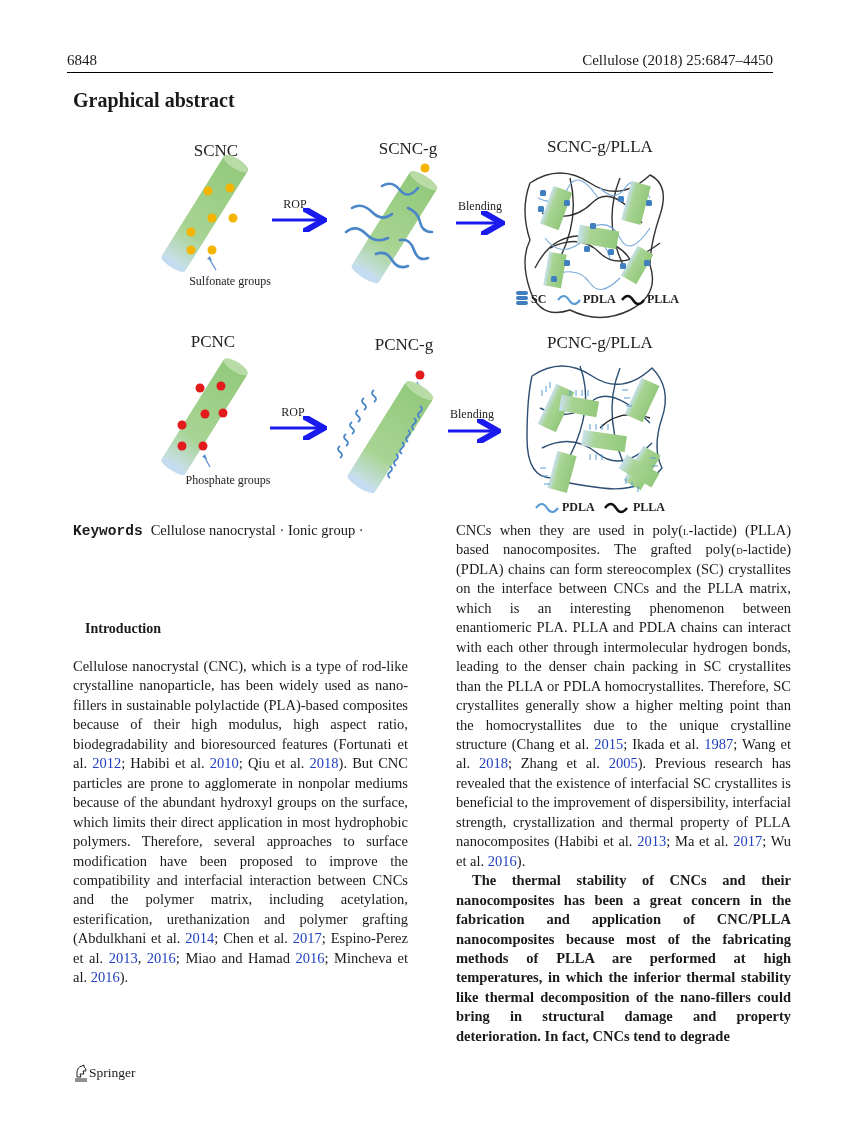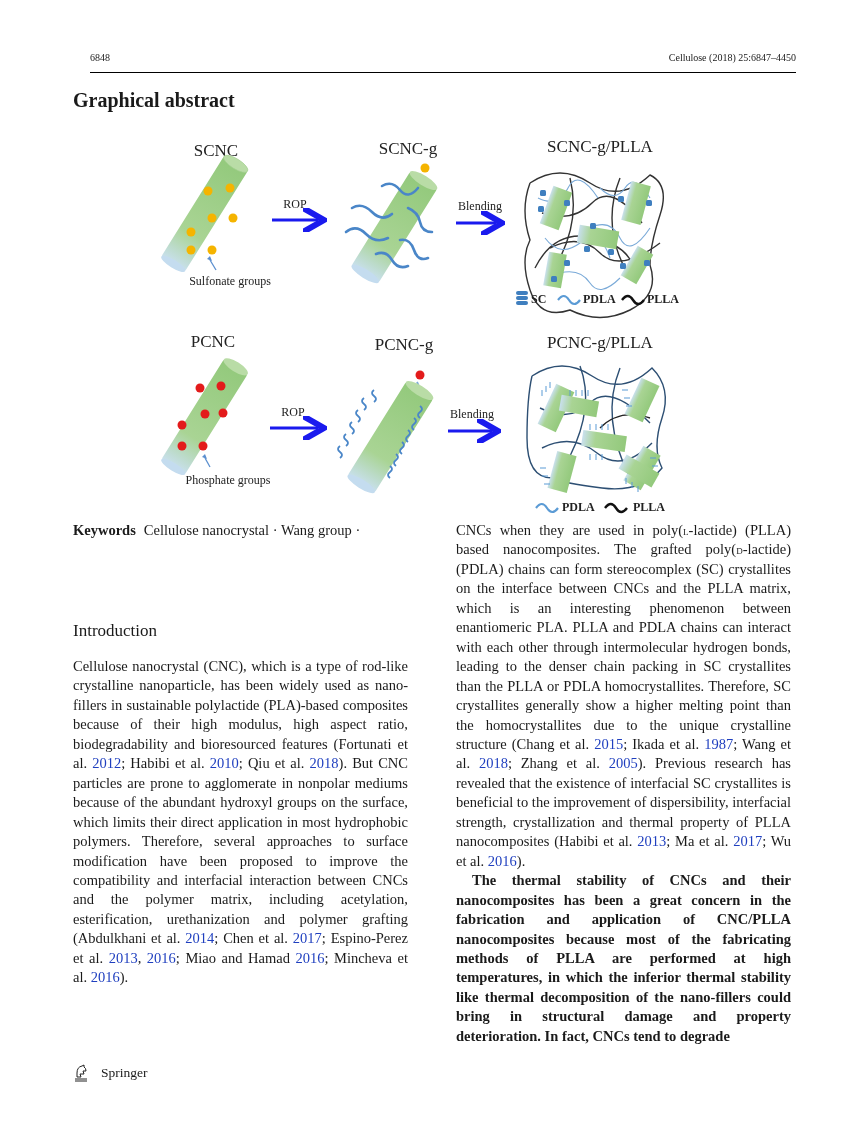--- a/index.html
+++ b/index.html
@@ -1,37 +1,37 @@
 <!DOCTYPE html>
 <html><head>
 <meta charset="utf-8">
 <style>
   html, body { margin: 0; padding: 0; background: #ffffff; }
   body { width: 851px; height: 1146px; position: relative; overflow: hidden;
          font-family: "Liberation Serif", "DejaVu Serif", serif; color: #1a1a1a; }
-  .header { position: absolute; left: 90px; top: 52px; width: 706px; height: 20px;
-            font-size: 10px; border-bottom: 1.5px solid #000; }
+  .header { position: absolute; left: 67px; top: 52px; width: 706px; height: 20px;
+            font-size: 15px; border-bottom: 1.5px solid #000; }
   .header .pg { position: absolute; left: 0; top: 0; }
   .header .jr { position: absolute; right: 0; top: 0; }
   .ga-title { position: absolute; left: 73px; top: 89px; font-weight: bold; font-size: 20px; }
   .figure { position: absolute; left: 150px; top: 128px; width: 560px; height: 398px; }
   .figure svg { width: 100%; height: 100%; }
   .fig-label { font-family: "Liberation Serif", serif; fill: #222; }
   .col { position: absolute; font-size: 14.5px; line-height: 19.45px; text-align: justify; }
   .col p { margin: 0; }
   .col .indent { text-indent: 16px; font-weight: bold; }
   .left { left: 73px; width: 335px; }
   .right { left: 456px; width: 335px; top: 521px; }
   .kw { top: 521px; }
-  .kw b { font-weight: bold; margin-right: 8px; }
-  .intro-h { position: absolute; left: 73px; top: 621px; font-weight: normal; font-size: 17px; }
+  .kw b { font-weight: bold; margin-right: 8px; font-family: Liberation Mono, monospace; }
+  .intro-h { position: absolute; left: 85px; top: 621px; font-weight: bold; font-size: 14px; }
   .intro-body { top: 657px; }
   a.cite { color: #1f3fbf; text-decoration: none; }
   .sc { font-variant: small-caps; font-size: 0.92em; }
-  .footer { position: absolute; left: 73px; top: 1064px; font-size: 13.5px; display: flex; align-items: center; gap: 12px; }
+  .footer { position: absolute; left: 73px; top: 1064px; font-size: 13.5px; display: flex; align-items: center; gap: 0; }
   .footer svg { width: 16px; height: 18px; }
 </style>
 </head>
 <body>
 
 <div class="header">
   <span class="pg">6848</span>
   <span class="jr">Cellulose (2018) 25:6847–4450</span>
 </div>
 
@@ -244,21 +244,21 @@
         <path d="M386,380 q6,-8 11,0 t11,0" fill="none" stroke="#5b9bd5" stroke-width="2.2"></path>
         <text class="fig-label" x="412" y="383" font-size="12" font-weight="bold"><tspan>PDLA</tspan></text>
         <path d="M455,380 q6,-8 11,0 t11,0" fill="none" stroke="#111" stroke-width="2.4"></path>
         <text class="fig-label" x="483" y="383" font-size="12" font-weight="bold"><tspan>PLLA</tspan></text>
       </g>
     </g>
   </svg>
 </div>
 
 <div class="col left kw">
-  <p><b>Keywords</b><span>Cellulose nanocrystal · Wang group ·</span><br>
+  <p><b>Keywords</b><span>Cellulose nanocrystal · Ionic group ·</span><br>
   </p>
 </div>
 
 <div class="intro-h">Introduction</div>
 
 <div class="col left intro-body">
   <p><span>Cellulose nanocrystal (CNC), which is a type of rod-like crystalline nanoparticle, has been widely used as nano-fillers in sustainable polylactide (PLA)-based composites because of their high modulus, high aspect ratio, biodegradability and bioresourced features (Fortunati et al. </span><a class="cite" href="#">2012</a><span>; Habibi et al. </span><a class="cite" href="#">2010</a><span>; Qiu et al. </span><a class="cite" href="#">2018</a><span>). But CNC particles are prone to agglomerate in nonpolar mediums because of the abundant hydroxyl groups on the surface, which limits their direct application in most hydrophobic polymers. Therefore, several approaches to surface modification have been proposed to improve the compatibility and interfacial interaction between CNCs and the polymer matrix, including acetylation, esterification, urethanization and polymer grafting (Abdulkhani et al. </span><a class="cite" href="#">2014</a><span>; Chen et al. </span><a class="cite" href="#">2017</a><span>; Espino-Perez et al. </span><a class="cite" href="#">2013</a><span>, </span><a class="cite" href="#">2016</a><span>; Miao and Hamad </span><a class="cite" href="#">2016</a><span>; Mincheva et al. </span><a class="cite" href="#">2016</a><span>).</span></p>
 </div>
 
 <div class="col right">

